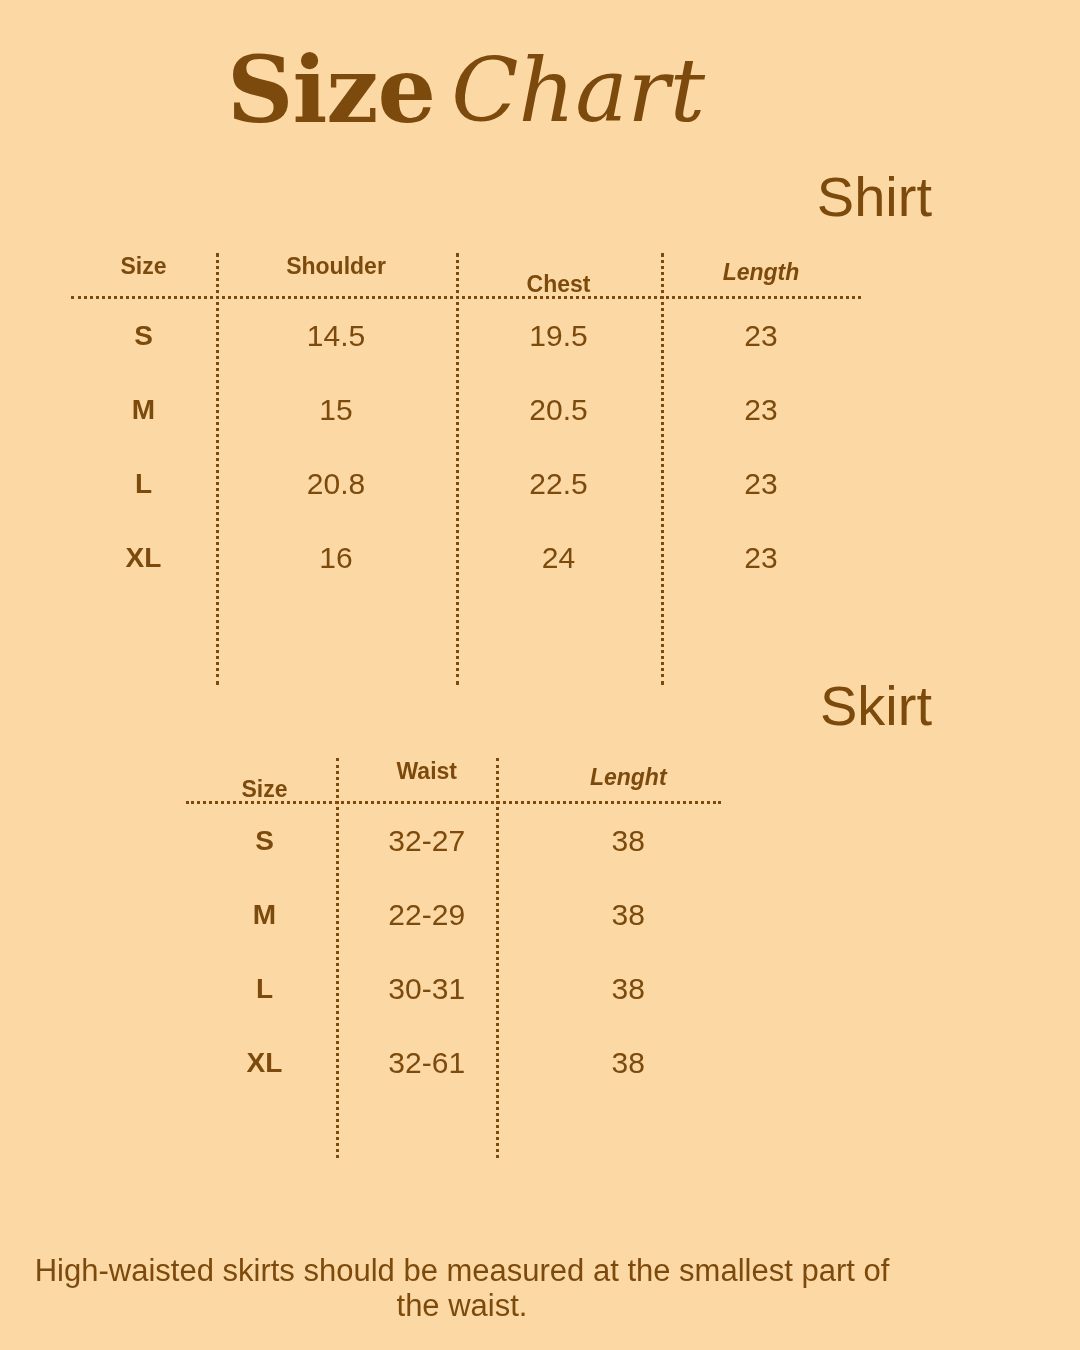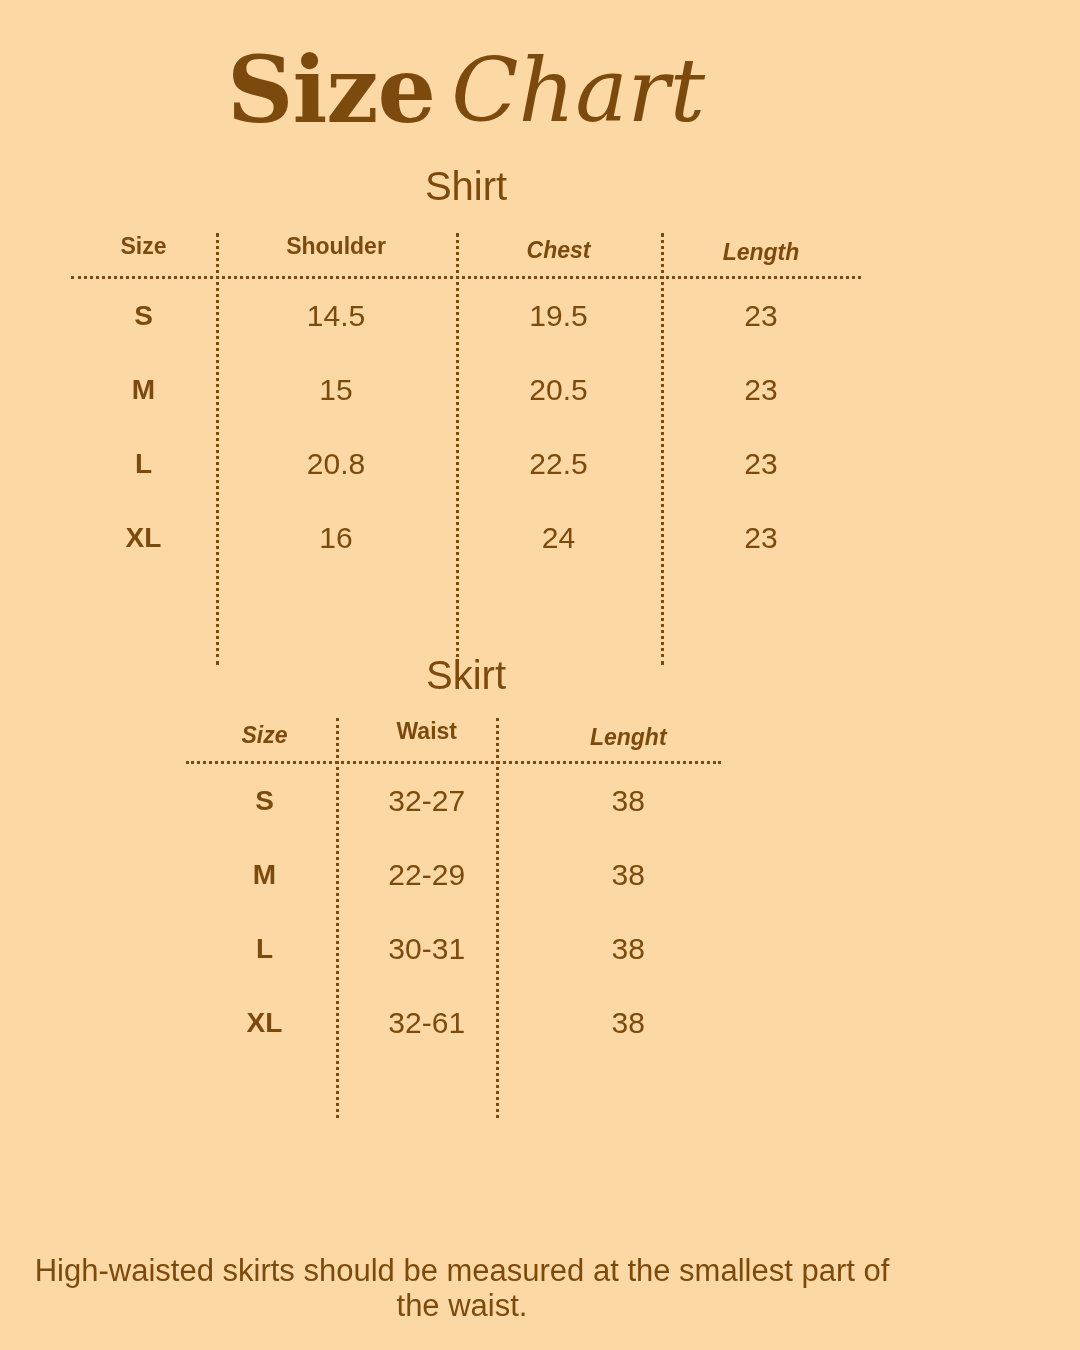--- a/index.html
+++ b/index.html
@@ -39,23 +39,23 @@
     font-family: "DejaVu Serif", serif;
     font-style: italic;
     font-size: 88px;
     color: #7d4a0d;
     vertical-align: middle;
     margin-left: 16px;
   }
 
   
   .section-heading {
-    text-align: center;
-    font-family: "Liberation Sans", sans-serif;
-    font-size: 40px;
+    text-align: right;
+    font-family: "Liberation Sans", sans-serif;
+    font-size: 56px;
     font-weight: 400;
     color: #7d4a0d;
     margin-top: 20px;
   }
   .section-heading.skirt {
     margin-top: 0;
   }
 
   
   .table-block {
@@ -110,21 +110,21 @@
   
   .shirt-col-size { width: 145px; }
   .shirt-col-shoulder { width: 240px; }
   .shirt-col-chest { width: 205px; }
   .shirt-col-length { width: 200px; }
 
   .skirt-col-size { width: 150px; }
   .skirt-col-waist { width: 160px; }
   .skirt-col-length { width: 225px; }
 
-  .th-shift-1 { position: relative; top: 4px; font-style: italic; }
+  .th-shift-1 { position: relative; top: 18px; }
   .th-shift-2 { position: relative; top: 6px; font-style: italic; }
 
   
   .footnote {
     position: absolute;
     left: 0;
     right: 8px;
     bottom: 26px;
     text-align: center;
     font-size: 31px;

